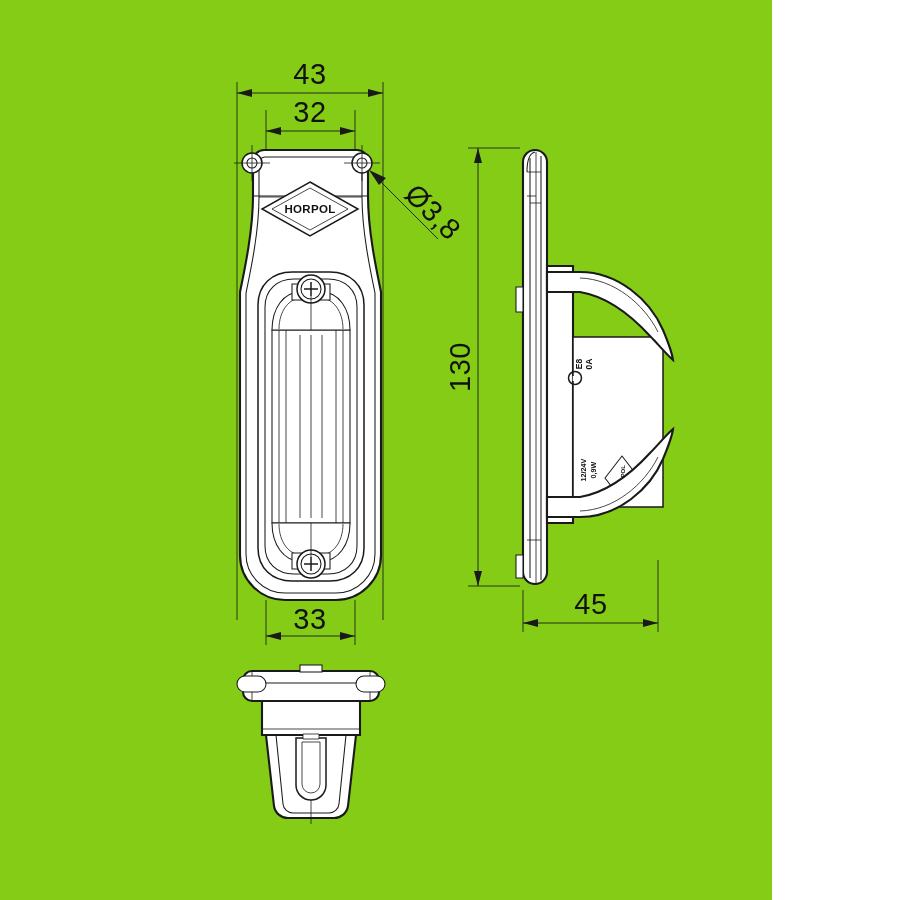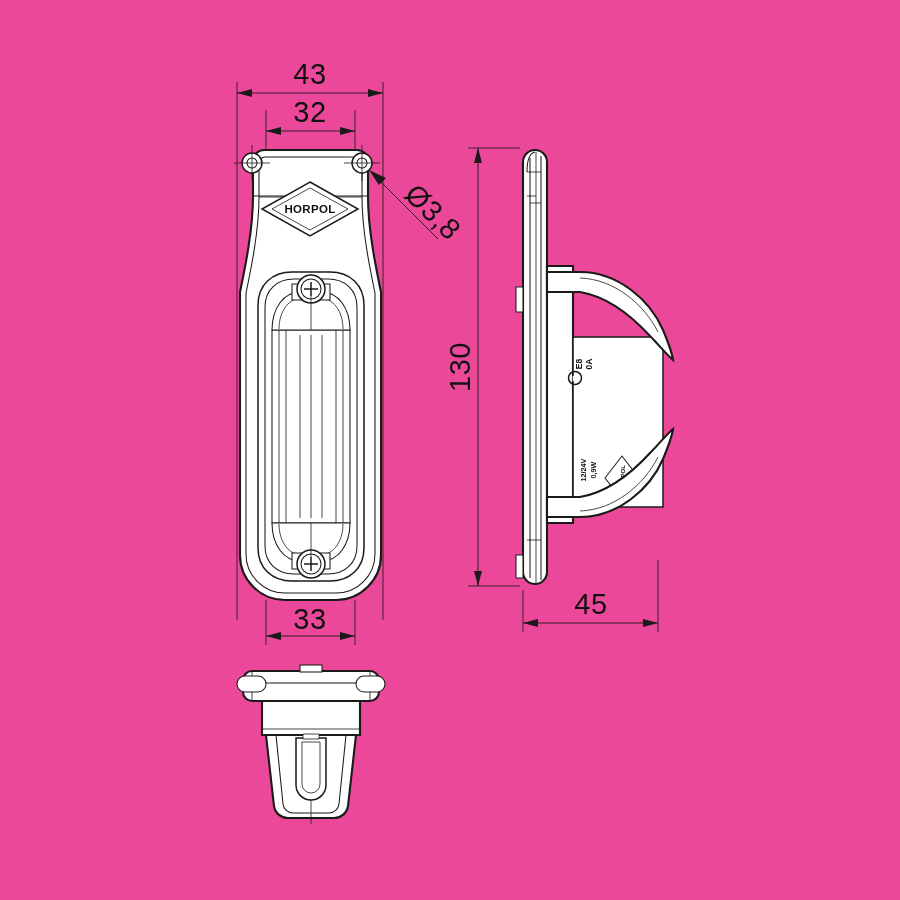--- a/index.html
+++ b/index.html
@@ -8,23 +8,23 @@
     background: #ffffff;
   }
   body {
     width: 900px;
     height: 900px;
     font-family: "Liberation Sans", sans-serif;
     overflow: hidden;
   }
   #drawing-root {
     position: relative;
-    width: 900px;
+    width: 772px;
     height: 900px;
-    background: #ec4899;
+    background: #84cc16;
   }
   svg#cad {
     display: block;
     width: 900px;
     height: 900px;
   }
   .ln { fill: none; stroke: #1a1a1a; }
   .thick { stroke-width: 2.1; }
   .med { stroke-width: 1.5; }
   .thin { stroke-width: 1.05; }

